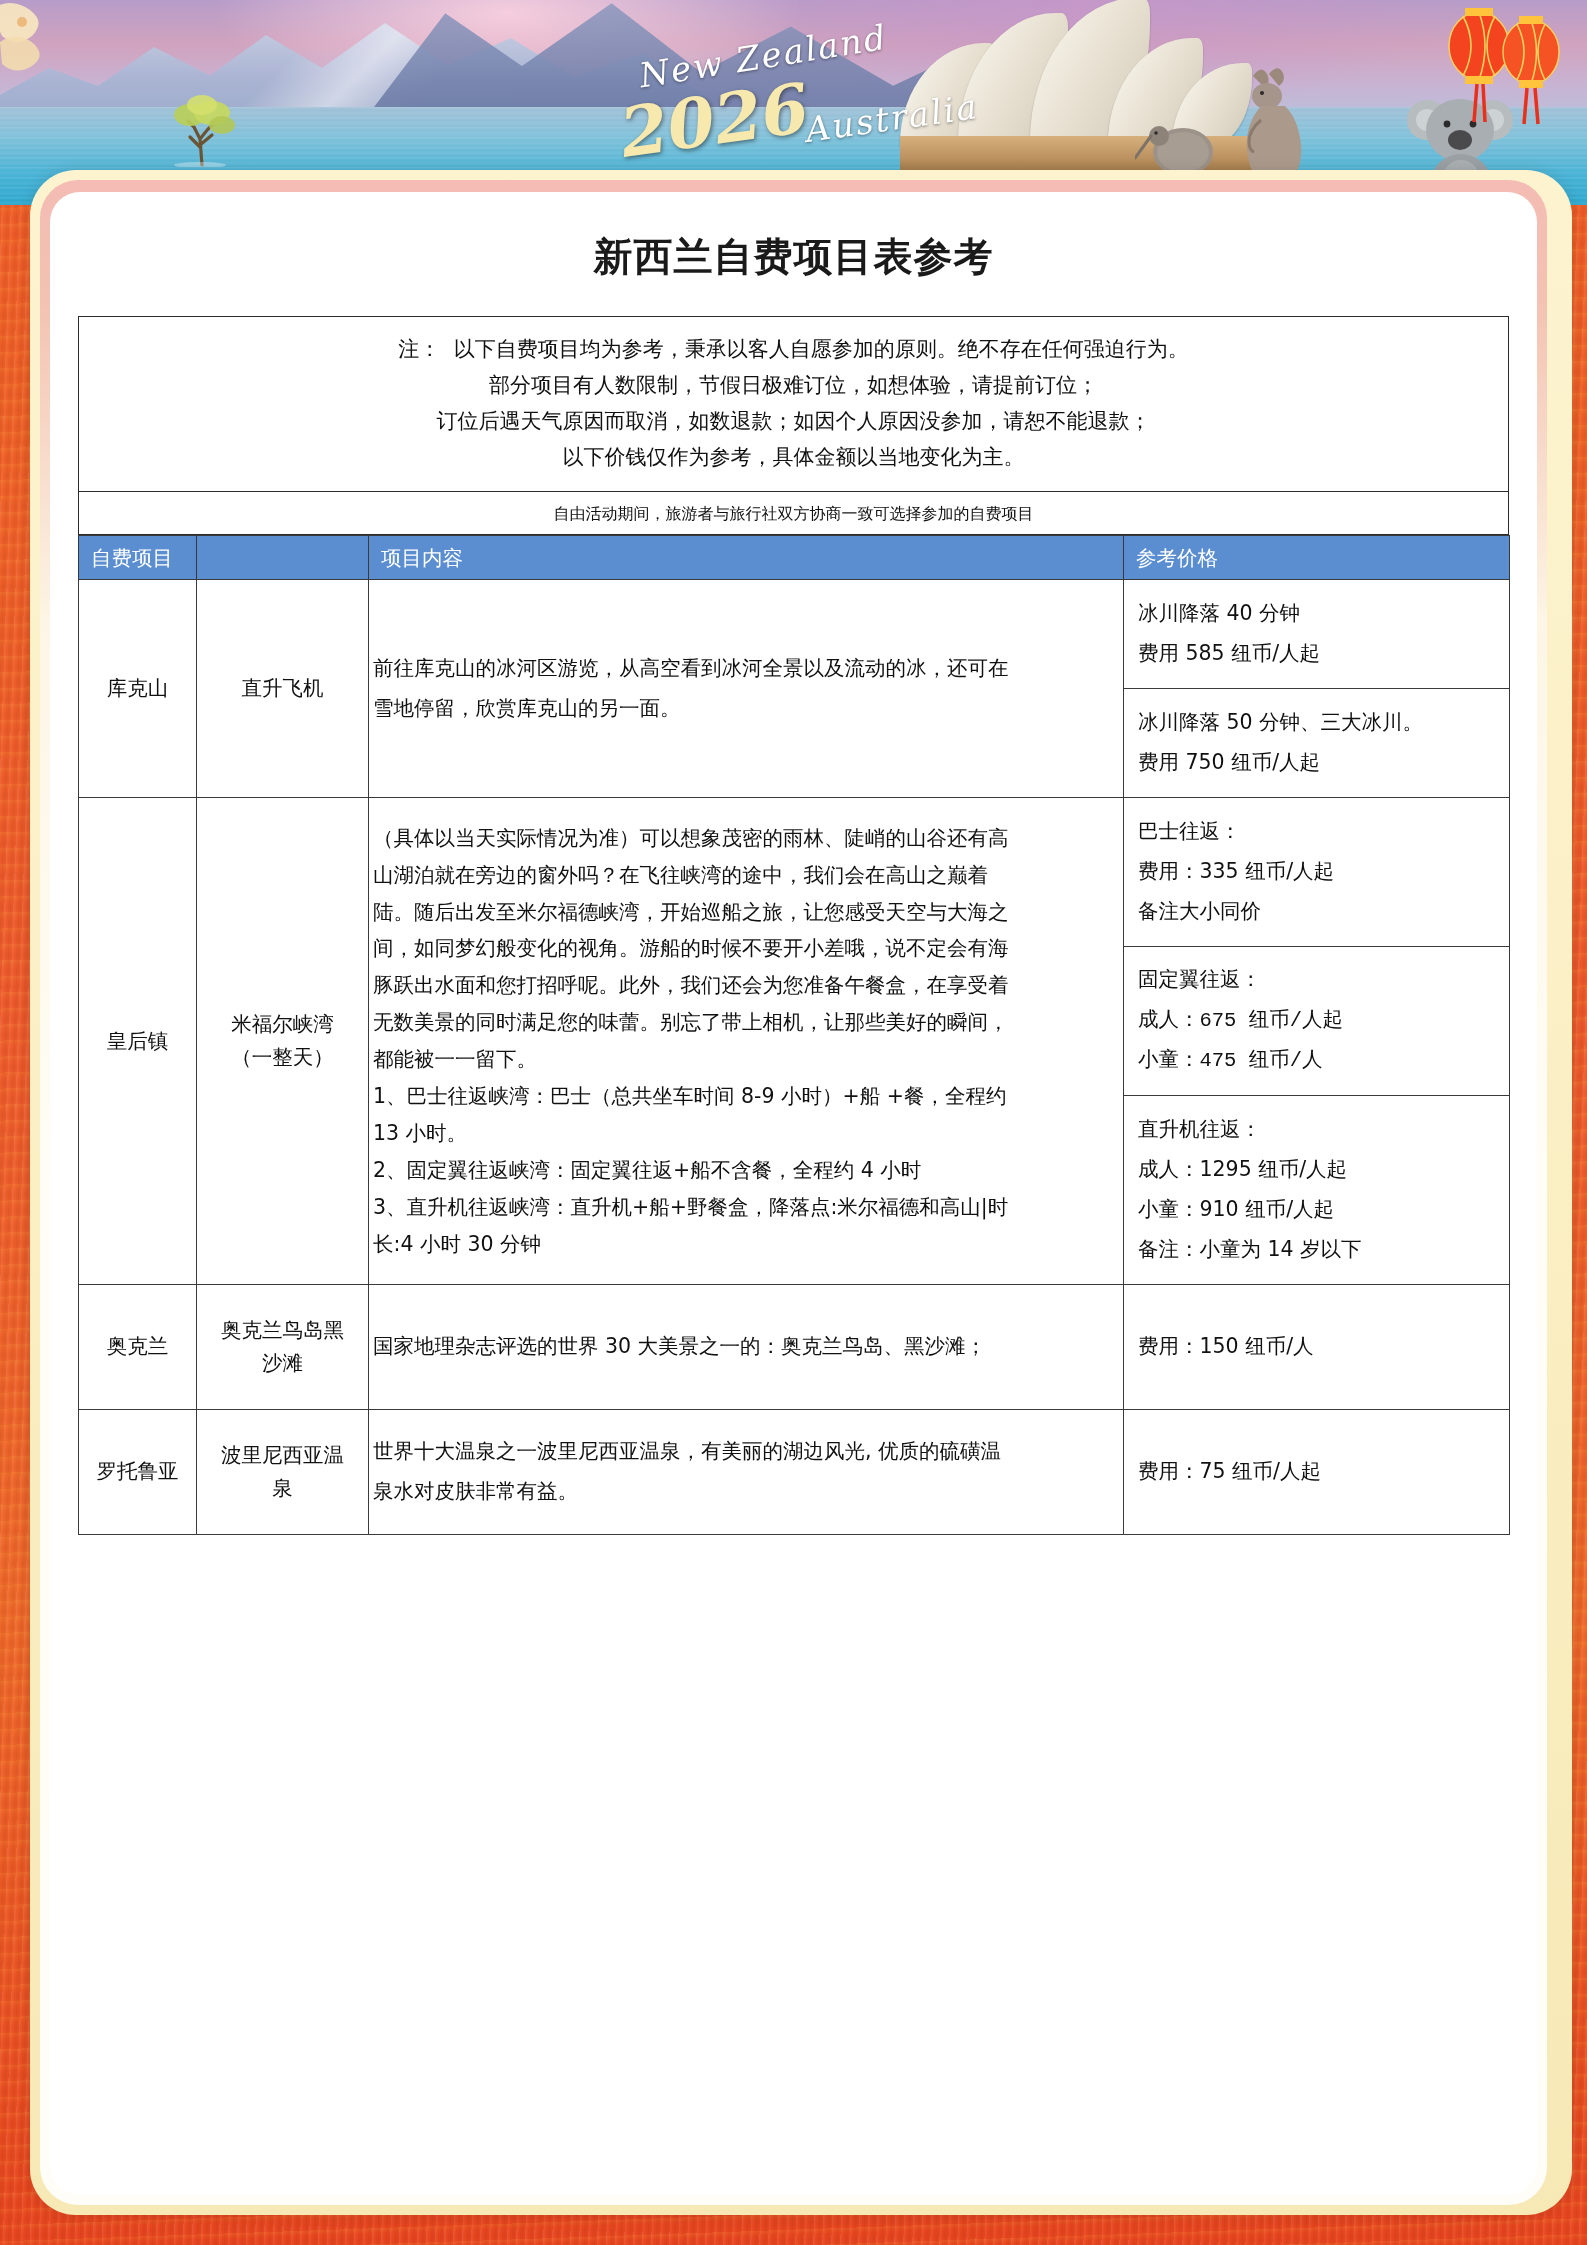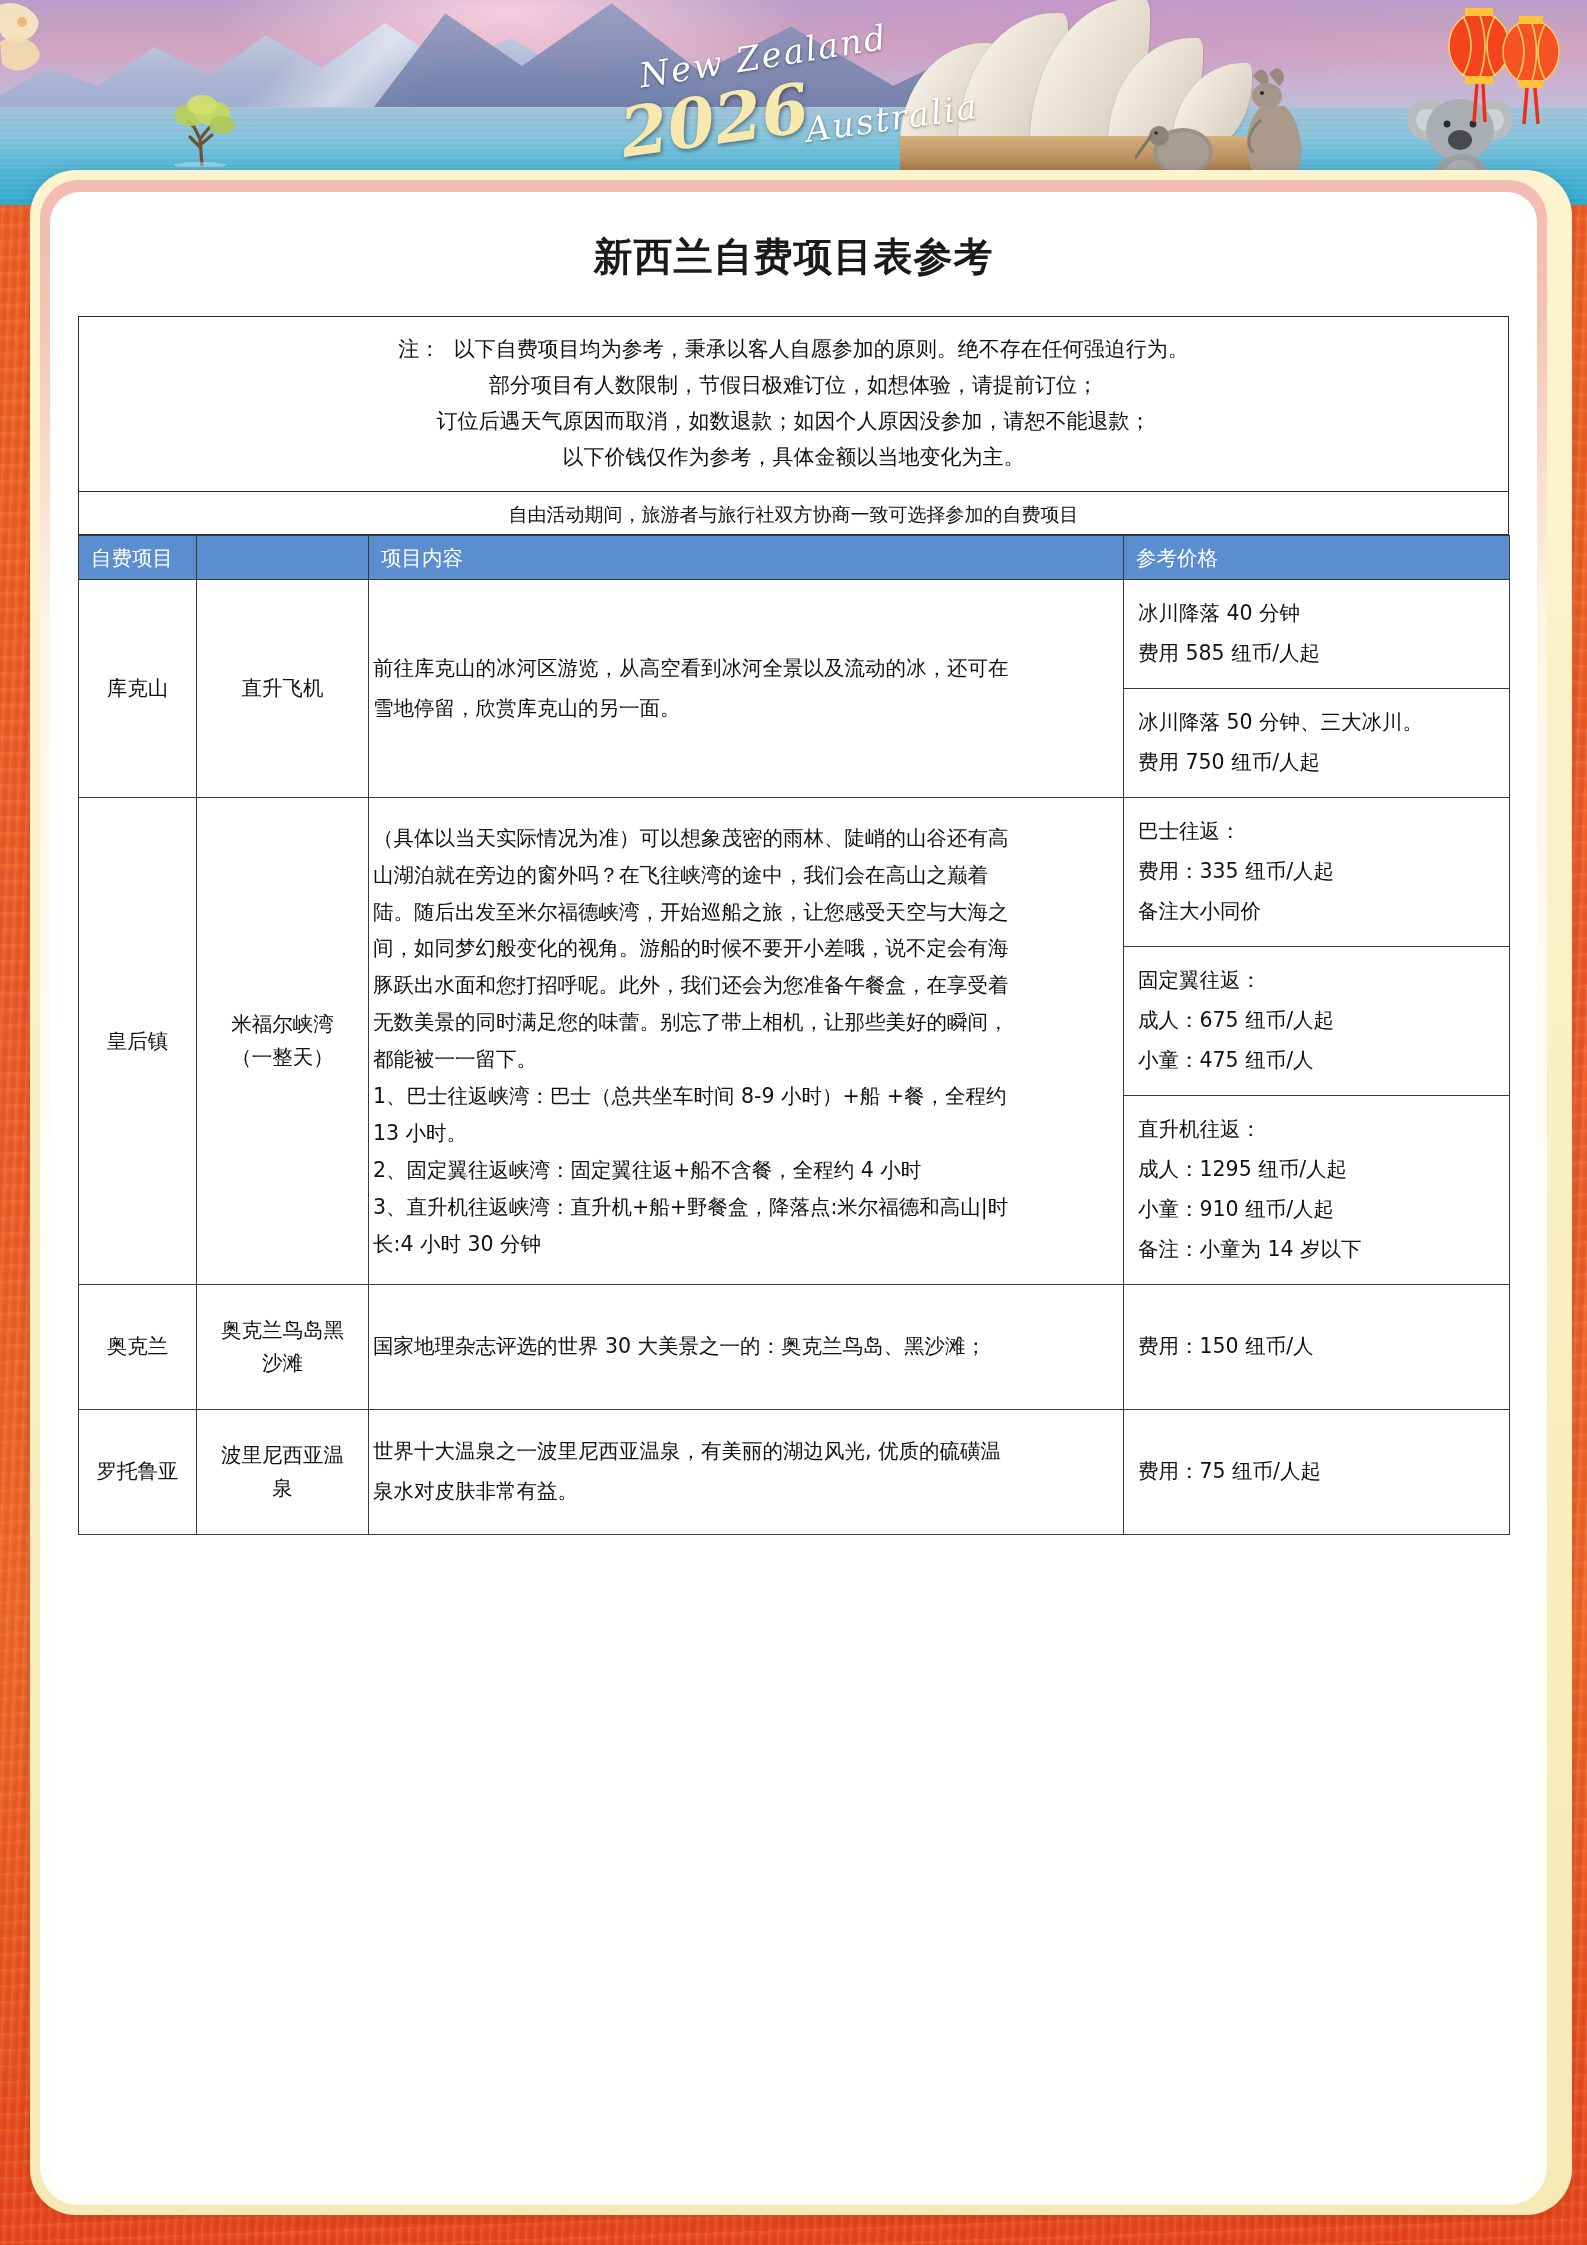--- a/index.html
+++ b/index.html
@@ -203,21 +203,21 @@
     white-space: pre;
     text-align: center;
   }
 
   #free-activity {
     margin: 0 28px 0 28px;
     border: 1px solid #2b2b2b;
     height: 44px;
     line-height: 44px;
     text-align: center;
-    font-size: 19px;
+    font-size: 16px;
     color: #111;
     box-sizing: border-box;
   }
 
   
   #fee-table {
     margin: 0 28px;
     width: calc(100% - 56px);
     border-collapse: collapse;
     table-layout: fixed;
@@ -426,21 +426,21 @@
               <p class="desc-p">3、直升机往返峡湾：直升机+船+野餐盒，降落点:米尔福德和高山|时</p>
               <p class="desc-p">长:4 小时 30 分钟</p>
             </td>
             <td class="cell-price" style="height:120px;">
               <div>巴士往返：</div>
               <div>费用：335 纽币/人起</div>
               <div>备注大小同价</div>
             </td>
           </tr>
           <tr>
-            <td class="cell-price" style="height:120px;">
+            <td class="cell-price" style="height:120px;font-family:Liberation Mono, monospace;">
               <div>固定翼往返：</div>
               <div>成人：675 纽币/人起</div>
               <div>小童：475 纽币/人</div>
             </td>
           </tr>
           <tr>
             <td class="cell-price" style="height:150px;">
               <div>直升机往返：</div>
               <div>成人：1295 纽币/人起</div>
               <div>小童：910 纽币/人起</div>

